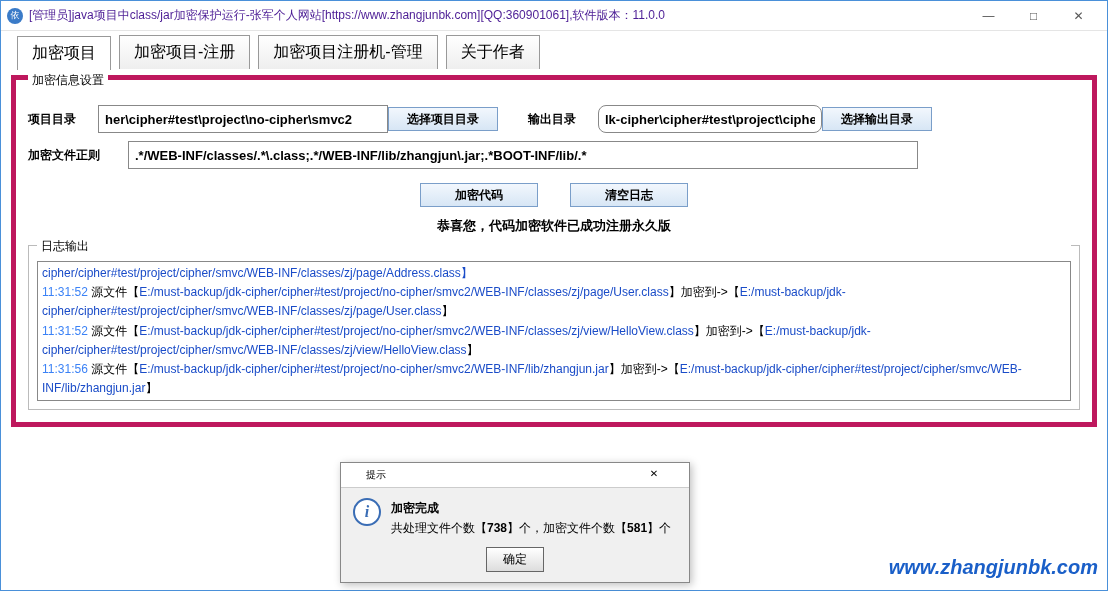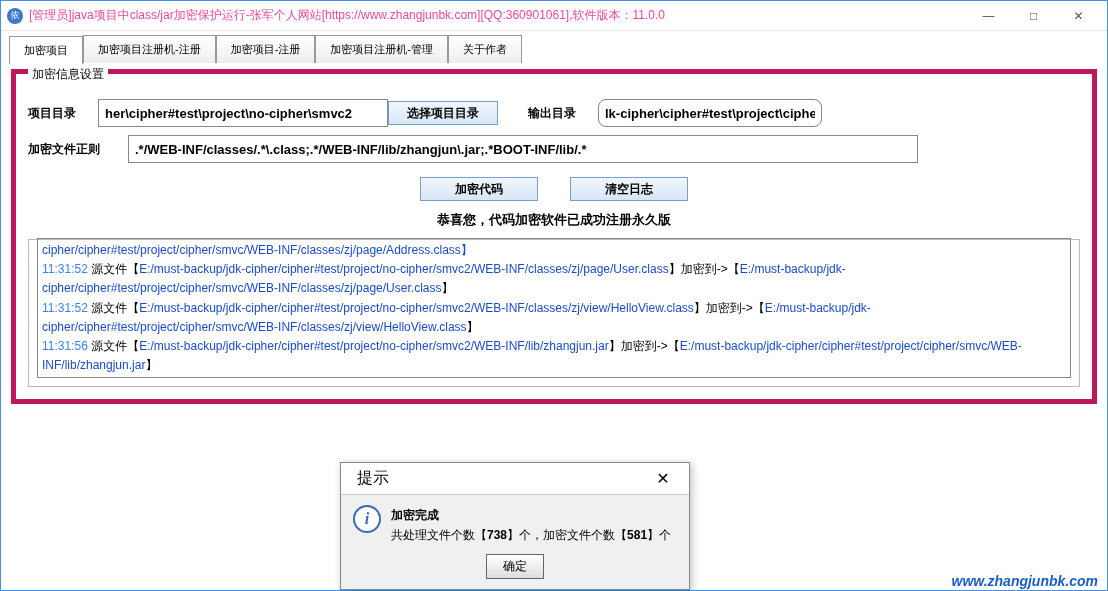--- a/index.html
+++ b/index.html
@@ -1,100 +1,101 @@
 <!DOCTYPE html>
 <html><head>
   <meta charset="utf-8">
   <style>
     * { box-sizing: border-box; margin: 0; padding: 0; }
     body { font-family: "Microsoft YaHei", SimSun, Arial, sans-serif; font-size: 12px; background: #fff; width: 1108px; height: 591px; position: relative; overflow: hidden; }
     .window { border: 1px solid #4a90d9; width: 1108px; height: 591px; background: #fff; display: flex; flex-direction: column; }
     .titlebar { height: 30px; display: flex; align-items: center; padding: 0 6px; background: #fff; border-bottom: 1px solid #e5e5e5; }
     .titlebar-icon { width: 16px; height: 16px; background: #3a7bc8; border-radius: 50%; margin-right: 6px; display: inline-flex; align-items: center; justify-content: center; color: #fff; font-size: 9px; }
-    .titlebar-text { color: #ec4899; font-size: 12px; flex: 1; white-space: nowrap; overflow: hidden; }
+    .titlebar-text { color: #4c1d95; font-size: 12px; flex: 1; white-space: nowrap; overflow: hidden; }
     .win-controls { display: flex; gap: 0; }
     .win-btn { width: 45px; height: 28px; display: flex; align-items: center; justify-content: center; color: #555; cursor: pointer; }
     .tabs-bar { display: flex; padding: 4px 8px 0 8px; background: #fff; }
-    .tab { padding: 6px 14px; border: 1px solid #999; border-bottom: none; background: linear-gradient(#fff,#eee); margin-right: 0; cursor: pointer; font-size: 11px; }
+    .tab { padding: 6px 14px; border: 1px solid #999; border-bottom: none; background: linear-gradient(#fff,#eee); margin-right: 0; cursor: pointer; font-size: 16px; margin-left: 8px; }
     .tab.active { background: #fff; position: relative; top: 1px; }
     .content { flex: 1; padding: 6px 10px; display: flex; flex-direction: column; }
     .fieldset { border: 5px solid #be185d; padding: 10px 12px 12px 12px; margin-bottom: 8px; }
     .fieldset-legend { font-size: 12px; padding: 0 4px; position: relative; top: -18px; background: #fff; display: inline-block; margin-bottom: -10px; }
     .fieldset-inner { margin-top: -8px; }
     .row { display: flex; align-items: center; margin: 8px 0; gap: 0; }
     .label { font-weight: bold; font-size: 12px; width: 70px; }
     .text-input { border: 1px solid #888; height: 28px; padding: 0 6px; font-size: 13px; font-weight: bold; font-family: inherit; }
     .btn { border: 1px solid #7a9ec9; background: linear-gradient(#f2f7fd,#d7e6f5); height: 24px; padding: 0 18px; font-size: 12px; font-weight: bold; cursor: pointer; font-family: inherit; }
     .center-row { display: flex; justify-content: center; gap: 32px; margin: 14px 0 10px; }
     .status-text { text-align: center; font-weight: bold; font-size: 13px; margin: 6px 0 10px; }
     .log-fieldset { border: 1px solid #bbb; padding: 6px 8px 8px 8px; flex: 1; display: flex; flex-direction: column; }
     .log-legend { font-size: 12px; padding: 0 4px; position: relative; top: -14px; background: #fff; display: inline-block; }
     .log-box { border: 1px solid #888; flex: 1; overflow-y: scroll; padding: 2px 4px; font-size: 12px; line-height: 1.6; margin-top: -8px; height: 140px; }
     .log-line .ts { color: #3b82f6; }
     .log-line .plain { color: #000; }
     .log-line .path { color: #1a4cc8; }
     .dialog-backdrop { position: absolute; left: 0; top: 0; width: 100%; height: 100%; pointer-events: none; }
     .dialog { position: absolute; left: 340px; top: 462px; width: 350px; border: 1px solid #888; background: #f0f0f0; box-shadow: 2px 2px 8px rgba(0,0,0,.25); pointer-events: auto; }
-    .dialog-title { background: #fff; border-bottom: 1px solid #ccc; padding: 5px 16px; display: flex; justify-content: space-between; align-items: center; font-size: 16px; }
+    .dialog-title { background: #fff; border-bottom: 1px solid #ccc; padding: 5px 25px; display: flex; justify-content: space-between; font-size: 10px; }
     .dialog-close { width: 20px; text-align: center; cursor: pointer; }
     .dialog-body { padding: 10px 12px 8px 12px; display: flex; gap: 10px; align-items: flex-start; }
     .info-icon { width: 28px; height: 28px; border: 2px solid #3a6db5; border-radius: 50%; color: #3a6db5; font-family: Georgia, serif; font-style: italic; font-weight: bold; display: flex; align-items: center; justify-content: center; font-size: 16px; background: #fff; flex-shrink: 0; }
     .dialog-msg { font-size: 12px; line-height: 1.7; }
     .dialog-msg strong { font-weight: bold; margin-top: 19px; }
     .dialog-actions { text-align: center; padding: 0 0 10px; }
     .dialog-btn { border: 1px solid #666; background: linear-gradient(#fff,#ddd); padding: 3px 16px; font-size: 12px; cursor: pointer; font-family: inherit; }
-    .watermark { position: absolute; right: 10px; bottom: 2px; color: #1a5fc8; font-style: italic; font-weight: bold; font-size: 14px; font-family: Arial, sans-serif; }
+    .watermark { position: absolute; right: 10px; bottom: 12px; color: #1a5fc8; font-style: italic; font-weight: bold; font-size: 20px; font-family: Arial, sans-serif; }
   </style>
 </head>
 <body>
 
 <div class="window">
 
   <div class="titlebar">
     <span class="titlebar-icon">依</span>
     <span class="titlebar-text">[管理员]java项目中class/jar加密保护运行-张军个人网站[https://www.zhangjunbk.com][QQ:360901061],软件版本：11.0.0</span>
     <div class="win-controls">
       <div class="win-btn">—</div>
       <div class="win-btn">□</div>
       <div class="win-btn close">✕</div>
     </div>
   </div>
 
   <div class="tabs-bar">
     <div class="tab active">加密项目</div>
-    <div class="tab">加密项目注册机-注册</div>
     <div class="tab">加密项目-注册</div>
     <div class="tab">加密项目注册机-管理</div>
     <div class="tab">关于作者</div>
   </div>
 
   <div class="content">
 
     <div class="fieldset">
       <span class="fieldset-legend">加密信息设置</span>
       <div class="fieldset-inner">
         <div class="row">
           <span class="label">项目目录</span>
           <input class="text-input" style="width: 290px;" value="her\cipher#test\project\no-cipher\smvc2">
           <button class="btn">选择项目目录</button>
           <span style="width:30px"></span>
           <span class="label">输出目录</span>
           <input class="text-input" style="width: 224px; border-radius: 8px;" value="lk-cipher\cipher#test\project\cipher\smvc">
+          <button class="btn">选择输出目录</button>
         </div>
         <div class="row">
           <span class="label" style="width:100px">加密文件正则</span>
           <input class="text-input" style="width: 790px;" value=".*/WEB-INF/classes/.*\.class;.*/WEB-INF/lib/zhangjun\.jar;.*BOOT-INF/lib/.*">
         </div>
         <div class="center-row">
           <button class="btn" style="padding:0 34px">加密代码</button>
           <button class="btn" style="padding:0 34px">清空日志</button>
         </div>
         <div class="status-text">恭喜您，代码加密软件已成功注册永久版</div>
 
         <div class="log-fieldset">
+          <span class="log-legend">日志输出</span>
           <div class="log-box" id="log-box">
               <div class="log-line"><span class="path">cipher/cipher#test/project/cipher/smvc/WEB-INF/classes/zj/page/Address.class】</span></div>
               <div class="log-line"><span class="ts">11:31:52</span><span class="plain"> 源文件【</span><span class="path">E:/must-backup/jdk-cipher/cipher#test/project/no-cipher/smvc2/WEB-INF/classes/zj/page/User.class</span><span class="plain">】加密到-&gt;【</span><span class="path">E:/must-backup/jdk-cipher/cipher#test/project/cipher/smvc/WEB-INF/classes/zj/page/User.class</span><span class="plain">】</span></div>
               <div class="log-line"><span class="ts">11:31:52</span><span class="plain"> 源文件【</span><span class="path">E:/must-backup/jdk-cipher/cipher#test/project/no-cipher/smvc2/WEB-INF/classes/zj/view/HelloView.class</span><span class="plain">】加密到-&gt;【</span><span class="path">E:/must-backup/jdk-cipher/cipher#test/project/cipher/smvc/WEB-INF/classes/zj/view/HelloView.class</span><span class="plain">】</span></div>
               <div class="log-line"><span class="ts">11:31:56</span><span class="plain"> 源文件【</span><span class="path">E:/must-backup/jdk-cipher/cipher#test/project/no-cipher/smvc2/WEB-INF/lib/zhangjun.jar</span><span class="plain">】加密到-&gt;【</span><span class="path">E:/must-backup/jdk-cipher/cipher#test/project/cipher/smvc/WEB-INF/lib/zhangjun.jar</span><span class="plain">】</span></div>
             </div>
         </div>
       </div>
     </div>
   </div>

